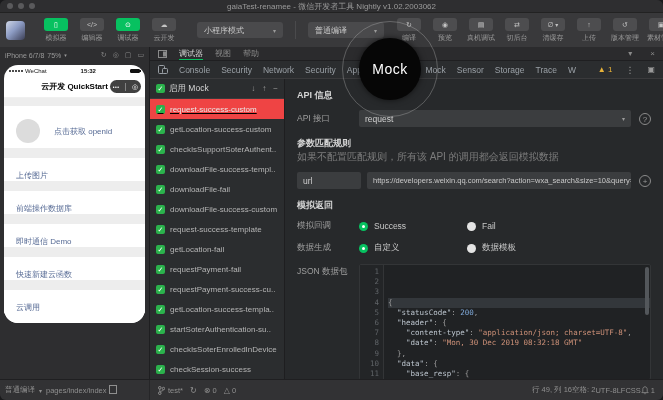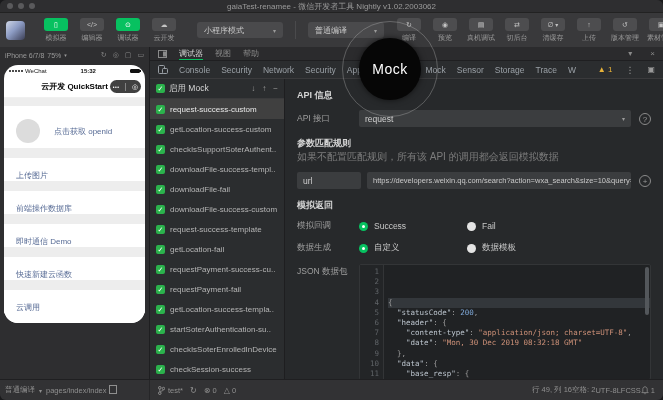--- a/index.html
+++ b/index.html
@@ -75,21 +75,21 @@
   .dockic { color:#9a9a9a; font-size:8px; }
 
   .mockbody { flex:1; display:flex; min-height:0; }
   .mlist { width:135px; flex:0 0 auto; background:#2b2d2f; border-right:1px solid #1e1e20; display:flex; flex-direction:column; overflow:hidden; }
   .mlhead { height:22px; display:flex; align-items:center; padding:0 6px; gap:4px; border-bottom:1px solid #3a3a3c; }
   .chk { width:9px; height:9px; border-radius:2px; background:#2bb24c; color:#fff; font-size:7px; line-height:9px; text-align:center; flex:0 0 auto; }
   .mlhead .ht { font-size:8.5px; color:#d6d6d6; flex:1; white-space:nowrap; overflow:hidden; }
   .mlhead .hi { font-size:8px; color:#9a9a9a; margin-left:3px; }
   .mitem { height:20px; display:flex; align-items:center; padding:0 6px; gap:5px; }
   .mitem .it { font-size:8px; color:#b5b5b5; white-space:nowrap; overflow:hidden; flex:1; }
-  .mitem.selected { background:#404040; }
+  .mitem.selected { background:#ef4444;text-decoration:underline; }
   .mitem.selected .it { color:#e8e8e8; }
 
   .mdetail { flex:1; padding:10px 12px 0 12px; overflow:hidden; min-width:0; }
   .sechead { font-size:9px; color:#d4d4d4; font-weight:bold; margin-bottom:8px; }
   .frow { display:flex; align-items:center; margin-bottom:10px; }
   .flabel { width:62px; flex:0 0 auto; font-size:8.5px; color:#9e9e9e; }
   .fselect { flex:1; height:17px; background:#3b3d3f; border-radius:2px; display:flex; align-items:center; padding:0 6px; color:#d0d0d0; font-size:8.5px; }
   .fselect .sv { flex:1; }
   .fselect .cr { font-size:6px; color:#9a9a9a; }
   .circ { width:12px; height:12px; border:1px solid #8a8a8a; border-radius:50%; color:#9a9a9a; font-size:8px; line-height:11px; text-align:center; margin-left:8px; flex:0 0 auto; }
@@ -409,26 +409,26 @@
                 <span class="it">request-success-template</span>
               </div>
 
               <div class="mitem">
                 <span class="chk">✓</span>
                 <span class="it">getLocation-fail</span>
               </div>
 
               <div class="mitem">
                 <span class="chk">✓</span>
+                <span class="it">requestPayment-fail</span>
+              </div>
+
+              <div class="mitem">
+                <span class="chk">✓</span>
                 <span class="it">requestPayment-success-cu..</span>
-              </div>
-
-              <div class="mitem">
-                <span class="chk">✓</span>
-                <span class="it">requestPayment-fail</span>
               </div>
 
               <div class="mitem">
                 <span class="chk">✓</span>
                 <span class="it">getLocation-success-templa..</span>
               </div>
 
               <div class="mitem">
                 <span class="chk">✓</span>
                 <span class="it">startSoterAuthentication-su..</span>

